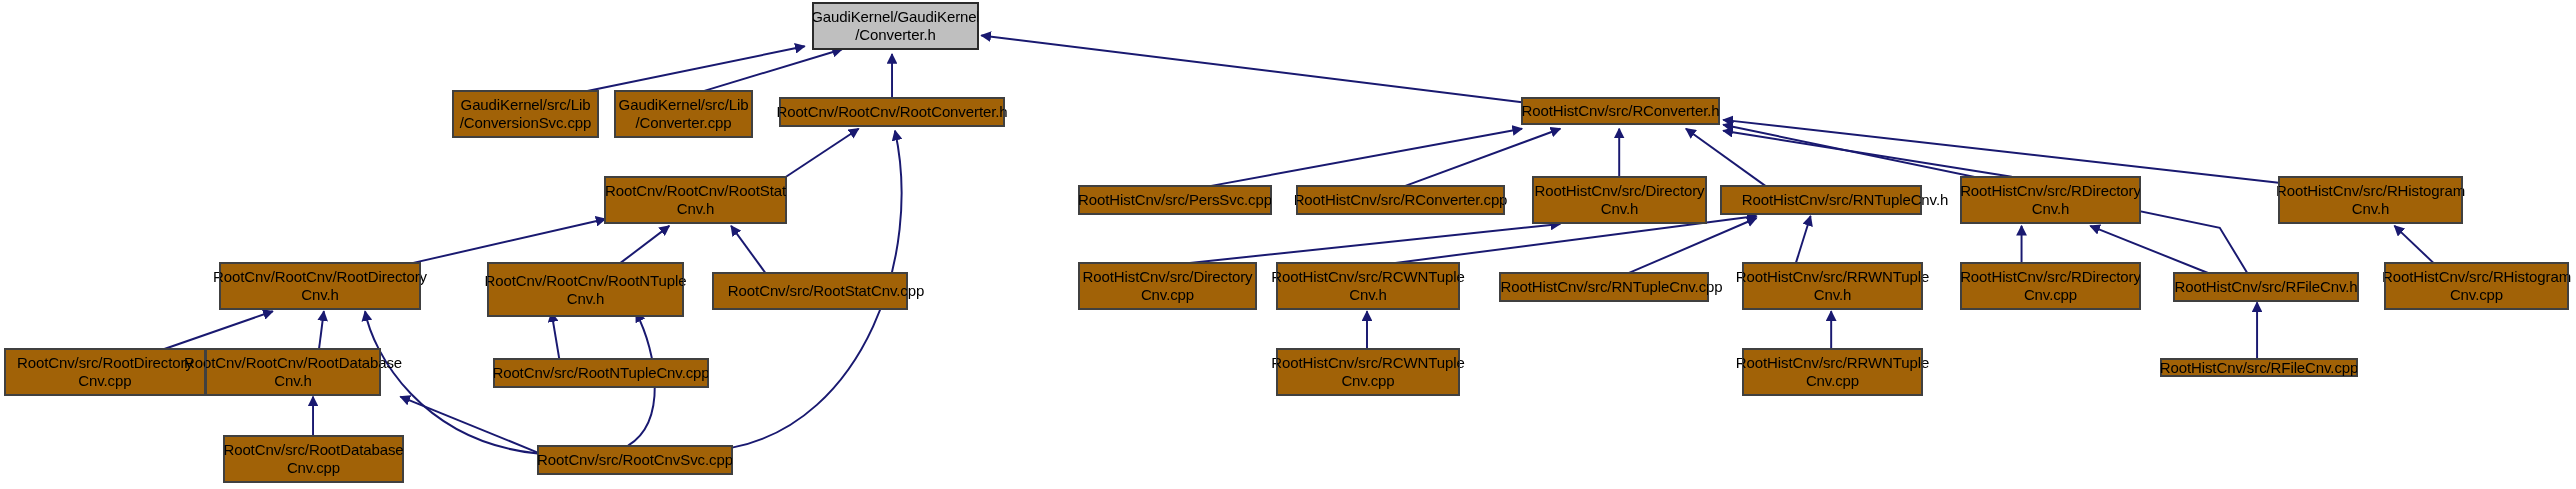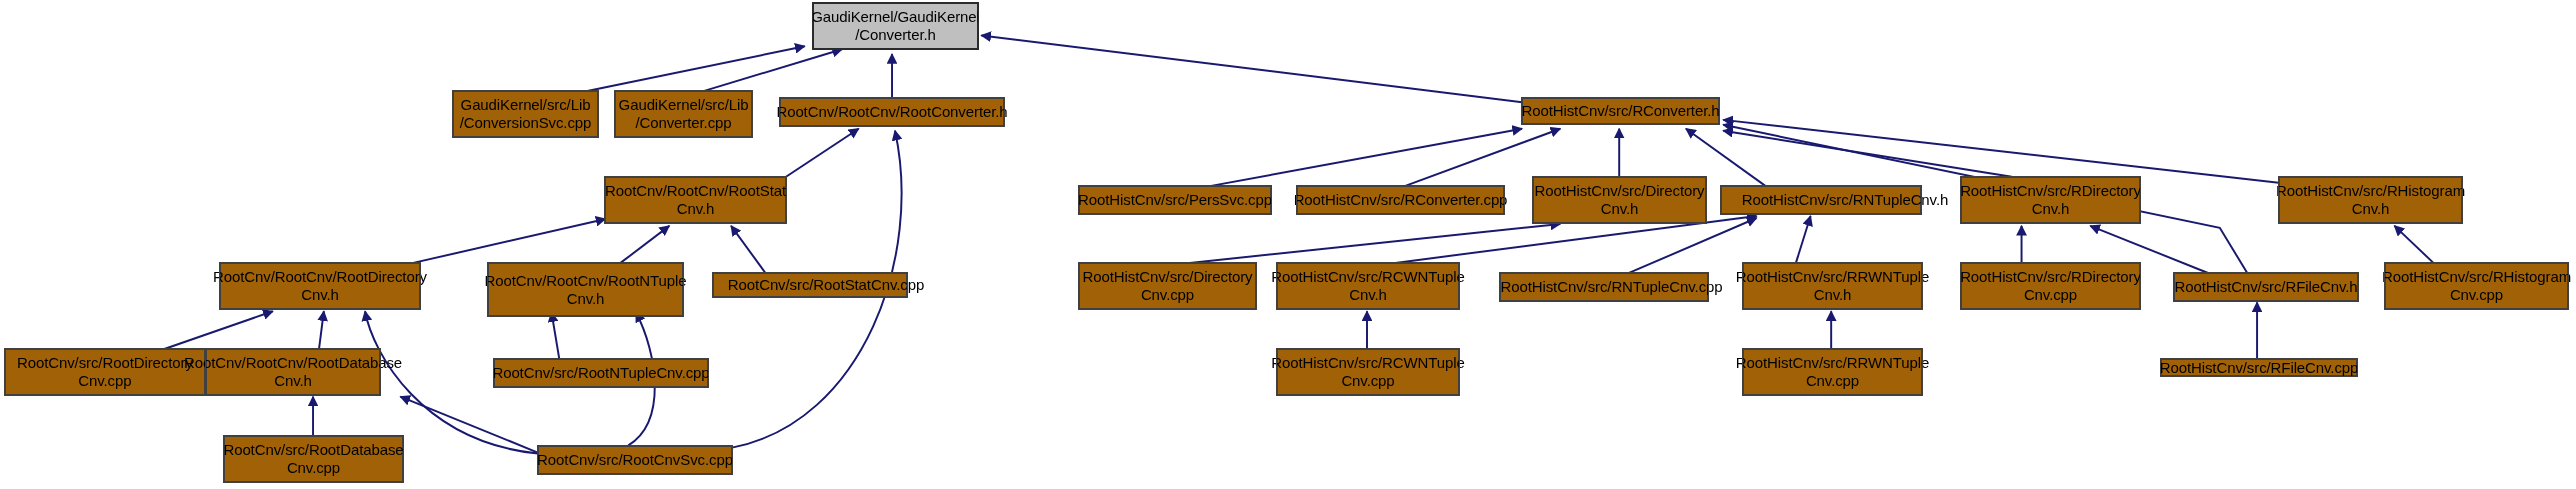--- a/index.html
+++ b/index.html
@@ -109,21 +109,21 @@
 Cnv.h</div>
       <div class="node" style="left: 1721px; top: 186px; width: 200px; height: 27.5px; padding-left: 48px;">RootHistCnv/src/RNTupleCnv.h</div>
       <div class="node" style="left: 1961px; top: 177px; width: 179px; height: 46px;">RootHistCnv/src/RDirectory
 Cnv.h</div>
       <div class="node" style="left: 2279px; top: 177px; width: 183px; height: 46px;">RootHistCnv/src/RHistogram
 Cnv.h</div>
       <div class="node" style="left: 220px; top: 263px; width: 200px; height: 46px;">RootCnv/RootCnv/RootDirectory
 Cnv.h</div>
       <div class="node" style="left: 488px; top: 263px; width: 195px; height: 53px;">RootCnv/RootCnv/RootNTuple
 Cnv.h</div>
-      <div class="node" style="left: 713px; top: 273px; width: 194px; height: 24px; padding-left: 32px;">RootCnv/src/RootStatCnv.cpp</div>
+      <div class="node" style="left: 713px; top: 273px; width: 194px; height: 36px; padding-left: 32px;">RootCnv/src/RootStatCnv.cpp</div>
       <div class="node" style="left: 1079px; top: 263px; width: 177px; height: 46px;">RootHistCnv/src/Directory
 Cnv.cpp</div>
       <div class="node" style="left: 1277px; top: 263px; width: 182px; height: 46px;">RootHistCnv/src/RCWNTuple
 Cnv.h</div>
       <div class="node" style="left: 1500px; top: 273px; width: 208px; height: 27.5px; padding-left: 15px;">RootHistCnv/src/RNTupleCnv.cpp</div>
       <div class="node" style="left: 1743px; top: 263px; width: 179px; height: 46px;">RootHistCnv/src/RRWNTuple
 Cnv.h</div>
       <div class="node" style="left: 1961px; top: 263px; width: 179px; height: 46px;">RootHistCnv/src/RDirectory
 Cnv.cpp</div>
       <div class="node" style="left: 2174px; top: 273px; width: 184px; height: 27.5px;">RootHistCnv/src/RFileCnv.h</div>

